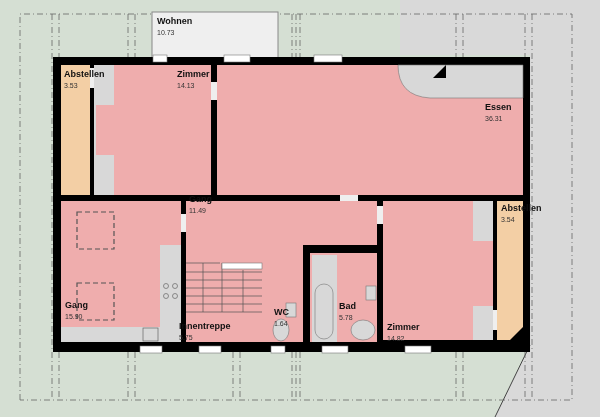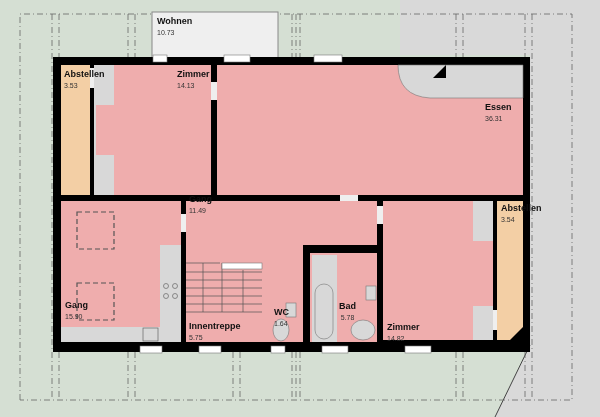--- a/index.html
+++ b/index.html
@@ -138,28 +138,28 @@
   <span class="area">11.49</span>
 </div>
 <div class="lbl" style="left:501px;top:204px;">
   <span class="name">Abstellen</span>
   <span class="area">3.54</span>
 </div>
 <div class="lbl" style="left:65px;top:301px;">
   <span class="name">Gang</span>
   <span class="area">15.90</span>
 </div>
-<div class="lbl" style="left:189px;top:322px;">
+<div class="lbl" style="left:179px;top:322px;">
   <span class="name">Innentreppe</span>
   <span class="area">5.75</span>
 </div>
 <div class="lbl" style="left:274px;top:308px;">
   <span class="name">WC</span>
   <span class="area">1.64</span>
 </div>
-<div class="lbl" style="left:339px;top:302px;text-align:center;">
+<div class="lbl" style="left:339px;top:302px;">
   <span class="name">Bad</span>
   <span class="area">5.78</span>
 </div>
 <div class="lbl" style="left:387px;top:323px;">
   <span class="name">Zimmer</span>
   <span class="area">14.82</span>
 </div>
 
 </body></html>

